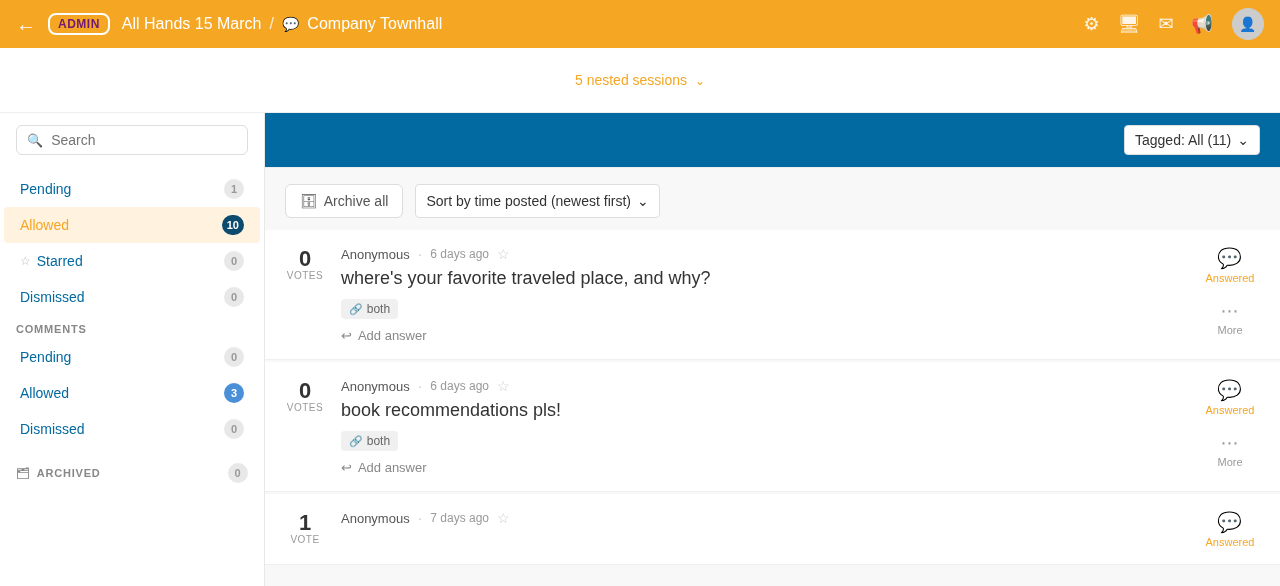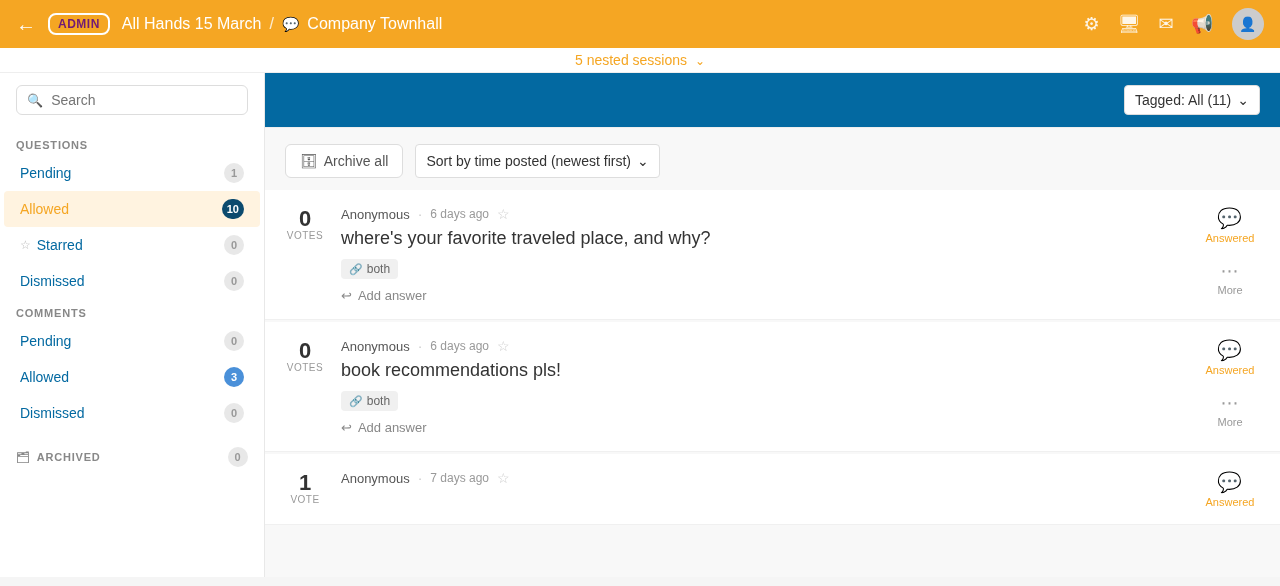--- a/index.html
+++ b/index.html
@@ -67,21 +67,21 @@
       font-size: 14px;
       color: #666;
       cursor: pointer;
       overflow: hidden;
     }
 
     
     .nested-bar {
       background: white;
       text-align: center;
-      padding: 4px;
+      padding: 24px;
       border-bottom: 1px solid #eee;
       color: #F5A623;
       font-size: 14px;
       font-weight: 500;
       cursor: pointer;
     }
     .nested-bar .chevron { margin-left: 4px; font-size: 12px; }
 
     
     .main-layout {
@@ -348,21 +348,20 @@
 </div>
 
 <div class="main-layout">
 
   <div class="sidebar">
     <div class="search-box">
       <span class="search-icon">🔍</span>
       <input type="text" placeholder="Search" style="">
     </div>
 
-    <div class="sidebar-section-title">QUESTIONS</div>
 
     <div class="sidebar-item">
       <span class="item-label">Pending</span>
       <span class="badge badge-gray">1</span>
     </div>
 
     <div class="sidebar-item active">
       <span class="item-label">Allowed</span>
       <span class="badge badge-orange">10</span>
     </div>

